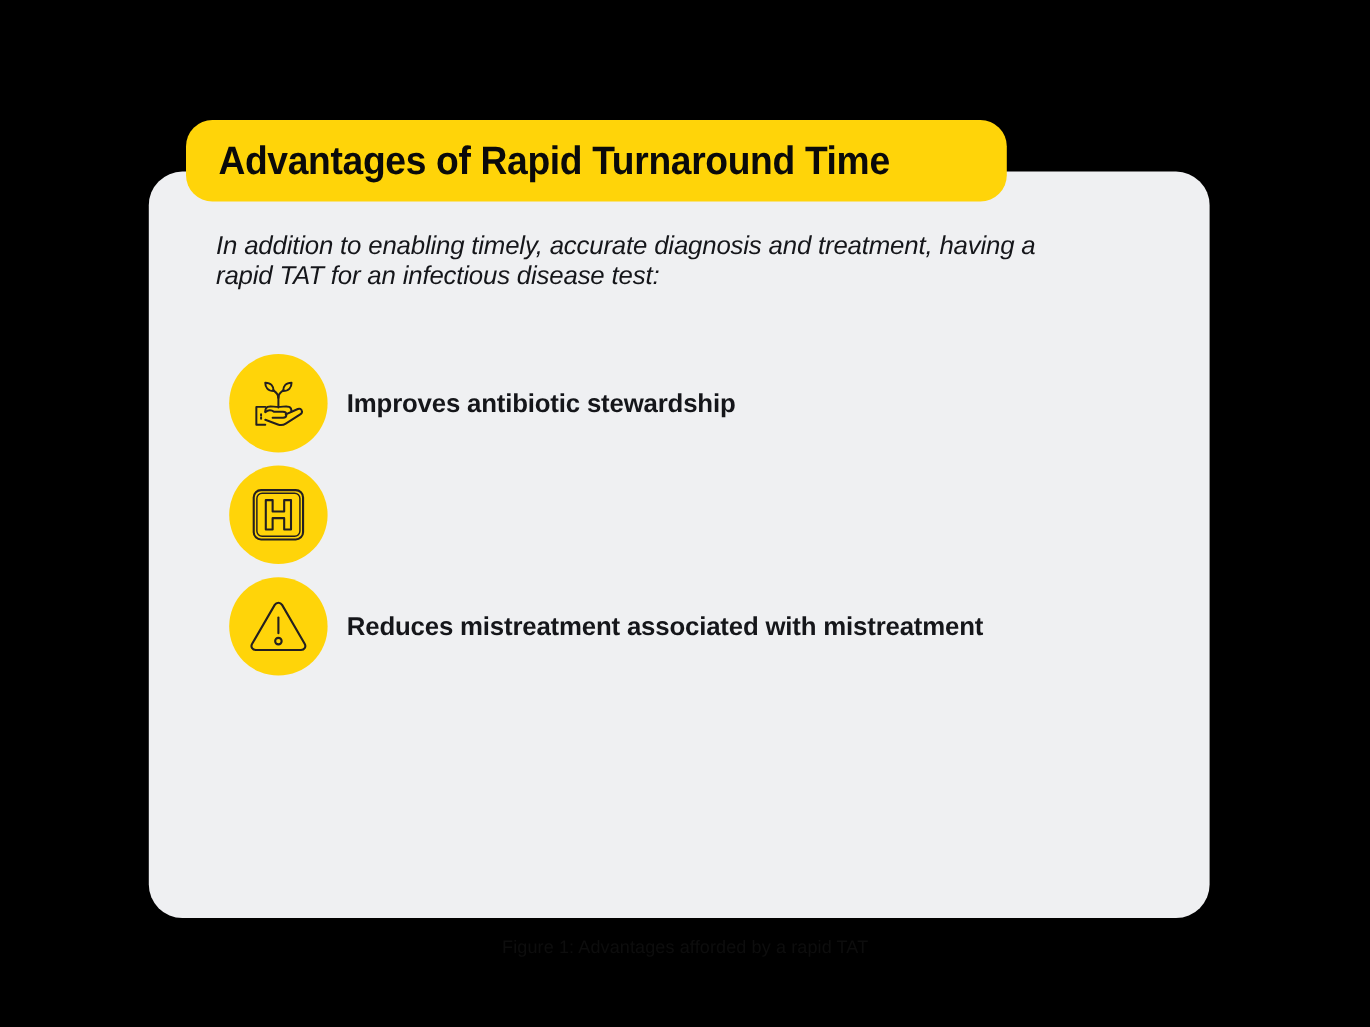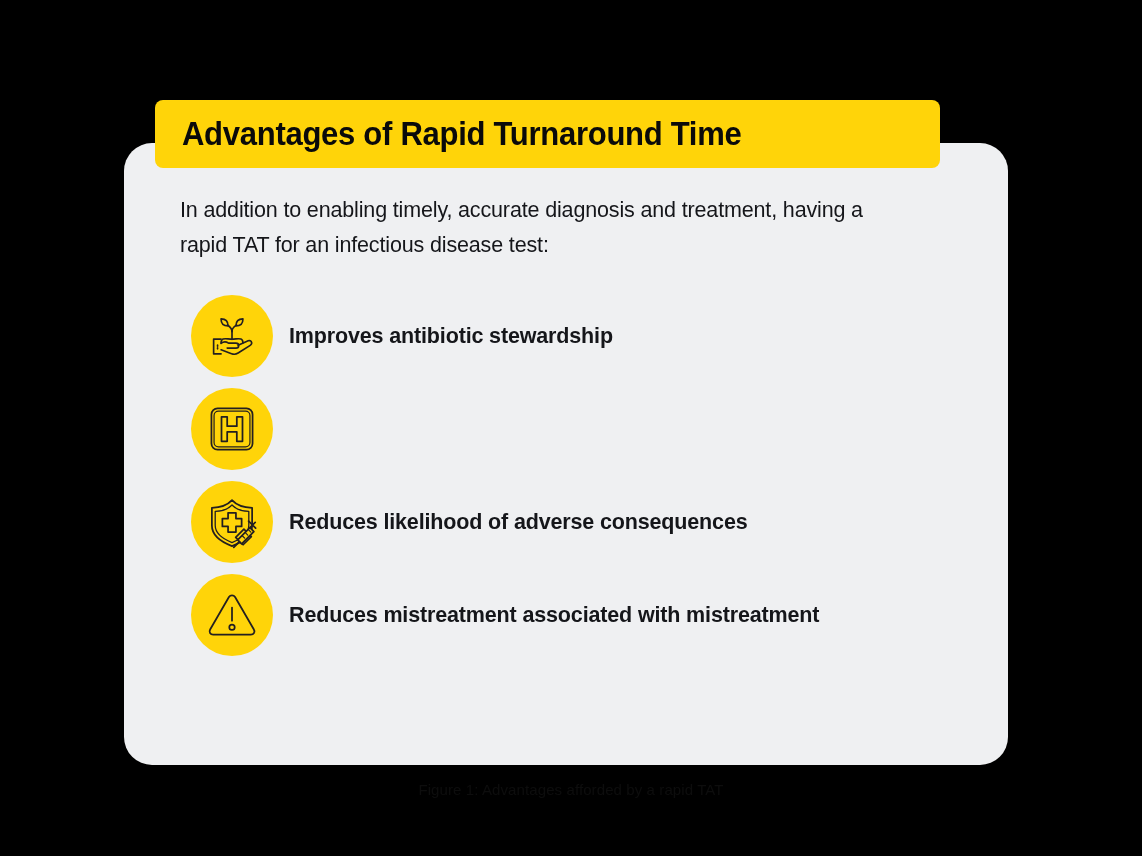--- a/index.html
+++ b/index.html
@@ -25,24 +25,24 @@
     background: #EFF0F2;
     border-radius: 28px;
     box-sizing: border-box;
   }
 
   
   #title-banner {
     position: absolute;
     left: 155px;
     top: 100px;
-    width: 785px;
+    width: 684px;
     height: 68px;
     background: #FFD409;
-    border-radius: 8px;
+    border-radius: 22px;
     display: flex;
     align-items: center;
     box-sizing: border-box;
     padding-left: 27px;
     z-index: 5;
   }
   #title-text {
     font-family: "Liberation Sans Narrow", "Liberation Sans", sans-serif;
     font-weight: bold;
     font-size: 33px;
@@ -53,23 +53,24 @@
     white-space: nowrap;
   }
 
   
   #intro {
     position: absolute;
     left: 180px;
     top: 193px;
     width: 720px;
     font-size: 21.5px;
-    line-height: 35px;
+    line-height: 25px;
     color: #15161A;
     letter-spacing: -0.15px;
+    font-style: italic;
   }
 
   
   #benefit-list {
     position: absolute;
     left: 191px;
     top: 295px;
     width: 790px;
   }
   .benefit-row {
@@ -156,46 +157,20 @@
     <div class="icon-circle">
       <svg viewBox="0 0 64 64" fill="none" stroke="#231F20" stroke-width="2" stroke-linejoin="round">
         <rect x="8.5" y="8.5" width="47" height="47" rx="7"></rect>
         <rect x="11.5" y="11.5" width="41" height="41" rx="5" stroke-width="1.4"></rect>
         <path d="M20 18 L26.5 18 L26.5 28.8 L37.5 28.8 L37.5 18 L44 18
                  L44 46 L37.5 46 L37.5 35.2 L26.5 35.2 L26.5 46 L20 46 Z"></path>
       </svg>
     </div>
   </div>
 
-  <div class="benefit-row">
-    <div class="icon-circle">
-      <svg viewBox="0 0 64 64" fill="none" stroke="#231F20" stroke-width="2" stroke-linecap="round" stroke-linejoin="round">
-
-        <path d="M32 7 C27 12.5 18.5 15.5 9 15.8 L9 36 C9 47 19 54.5 32 59.5
-                 C45 54.5 55 47 55 36 L55 15.8 C45.5 15.5 37 12.5 32 7 Z"></path>
-
-        <path d="M32 12.5 C27.8 17 20.5 19.6 12.8 19.9 L12.8 35.8 C12.8 44.8 21 51.2 32 55.5
-                 C43 51.2 51.2 44.8 51.2 35.8 L51.2 19.9 C43.5 19.6 36.2 17 32 12.5 Z" stroke-width="1.5"></path>
-
-        <path d="M27.5 21.5 L36.5 21.5 L36.5 28 L43 28 L43 37 L36.5 37
-                 L36.5 43.5 L27.5 43.5 L27.5 37 L21 37 L21 28 L27.5 28 Z"></path>
-
-        <path d="M36.3 48.6 L44.8 40.1 L54.2 49.5 L45.7 58 Z" transform="rotate(-90 45.2 49.1)"></path>
-
-        <path d="M38.5 52.5 L52.5 38.5 L57 43 L43 57 Z" fill="#FFD409"></path>
-
-        <path d="M52.5 38.5 L58.5 32.5 M55 35 L59 39 M51 31 L57 37"></path>
-
-        <path d="M40.5 54.5 L34 61"></path>
-
-        <path d="M44 48 L46.5 50.5 M47.5 44.5 L50 47 M51 41 L53.5 43.5" stroke-width="1.4"></path>
-      </svg>
-    </div>
-    <span class="benefit-label">Reduces likelihood of adverse consequences</span>
-  </div>
 
   <div class="benefit-row">
     <div class="icon-circle">
       <svg viewBox="0 0 64 64" fill="none" stroke="#231F20" stroke-width="2" stroke-linecap="round" stroke-linejoin="round">
         <path d="M28.5 11.5 C30.2 8.8 33.8 8.8 35.5 11.5 L57 48.5
                  C58.7 51.4 56.8 54.5 53.5 54.5 L10.5 54.5
                  C7.2 54.5 5.3 51.4 7 48.5 Z"></path>
         <path d="M32 23.5 L32 38.5"></path>
         <circle cx="32" cy="46" r="3.1"></circle>
       </svg>

